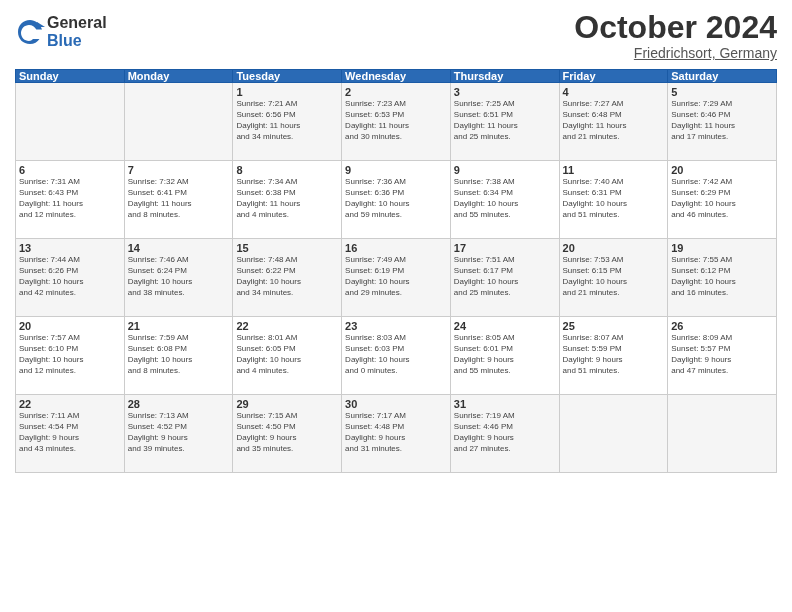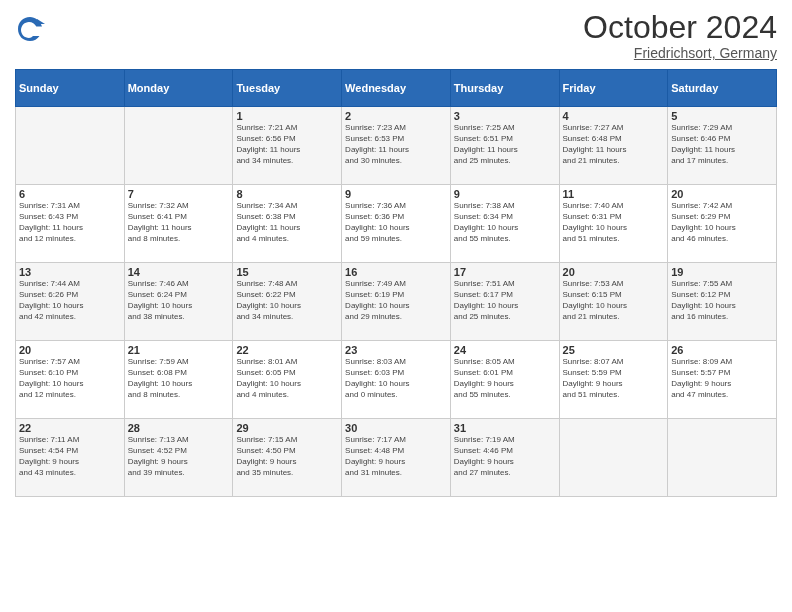--- a/index.html
+++ b/index.html
@@ -44,40 +44,40 @@
     .logo-icon {
       width: 30px;
       height: 30px;
       margin-right: 2px;
     }
     .title-block {
       text-align: right;
     }
     .month-title {
       font-size: 32px;
-      font-weight: normal;
+      font-weight: bold;
       color: #333;
       line-height: 1.1;
     }
     .subtitle {
       font-size: 14px;
       color: #555;
       text-decoration: underline;
     }
     table {
       width: 100%;
       border-collapse: collapse;
       table-layout: fixed;
     }
     thead tr th {
       background-color: #2a6ab5;
       color: white;
       font-size: 11px;
       font-weight: bold;
-      padding: 12px 3px;
+      padding: 0 3px;
       text-align: left;
       border: 1px solid #1a5aa5;
     }
     tbody tr td {
       border: 1px solid #ccc;
       vertical-align: top;
       padding: 3px 3px;
       font-size: 8.5px;
       color: #333;
       background: #fff;
@@ -108,20 +108,24 @@
 </head>
 <body>
 
 <div class="page">
   <div class="header">
     <div class="logo">
       <svg class="logo-icon" viewBox="0 0 30 30">
         <path d="M15 3 C8 3 3 8 3 15 C3 22 8 27 15 27 C19 27 22.5 25 24.5 22 L18 22 C16.8 23.2 15.5 24 14 24 C9.6 24 6 20.4 6 16 C6 11.6 9.6 8 14 8 C17.2 8 19.9 9.8 21.3 12.5 L27 12.5 C25.2 6.7 20.1 3 15 3Z" fill="#2a6ab5"></path>
         <path d="M22 5 L30 10 L22 10 Z" fill="#2a6ab5"></path>
       </svg>
+      <div class="logo-text">
+        <span class="logo-general">General</span>
+        <span class="logo-blue">Blue</span>
+      </div>
     </div>
     <div class="title-block">
       <div class="month-title">October 2024</div>
       <div class="subtitle">Friedrichsort, Germany</div>
     </div>
   </div>
 
   <table>
     <thead>
       <tr>

